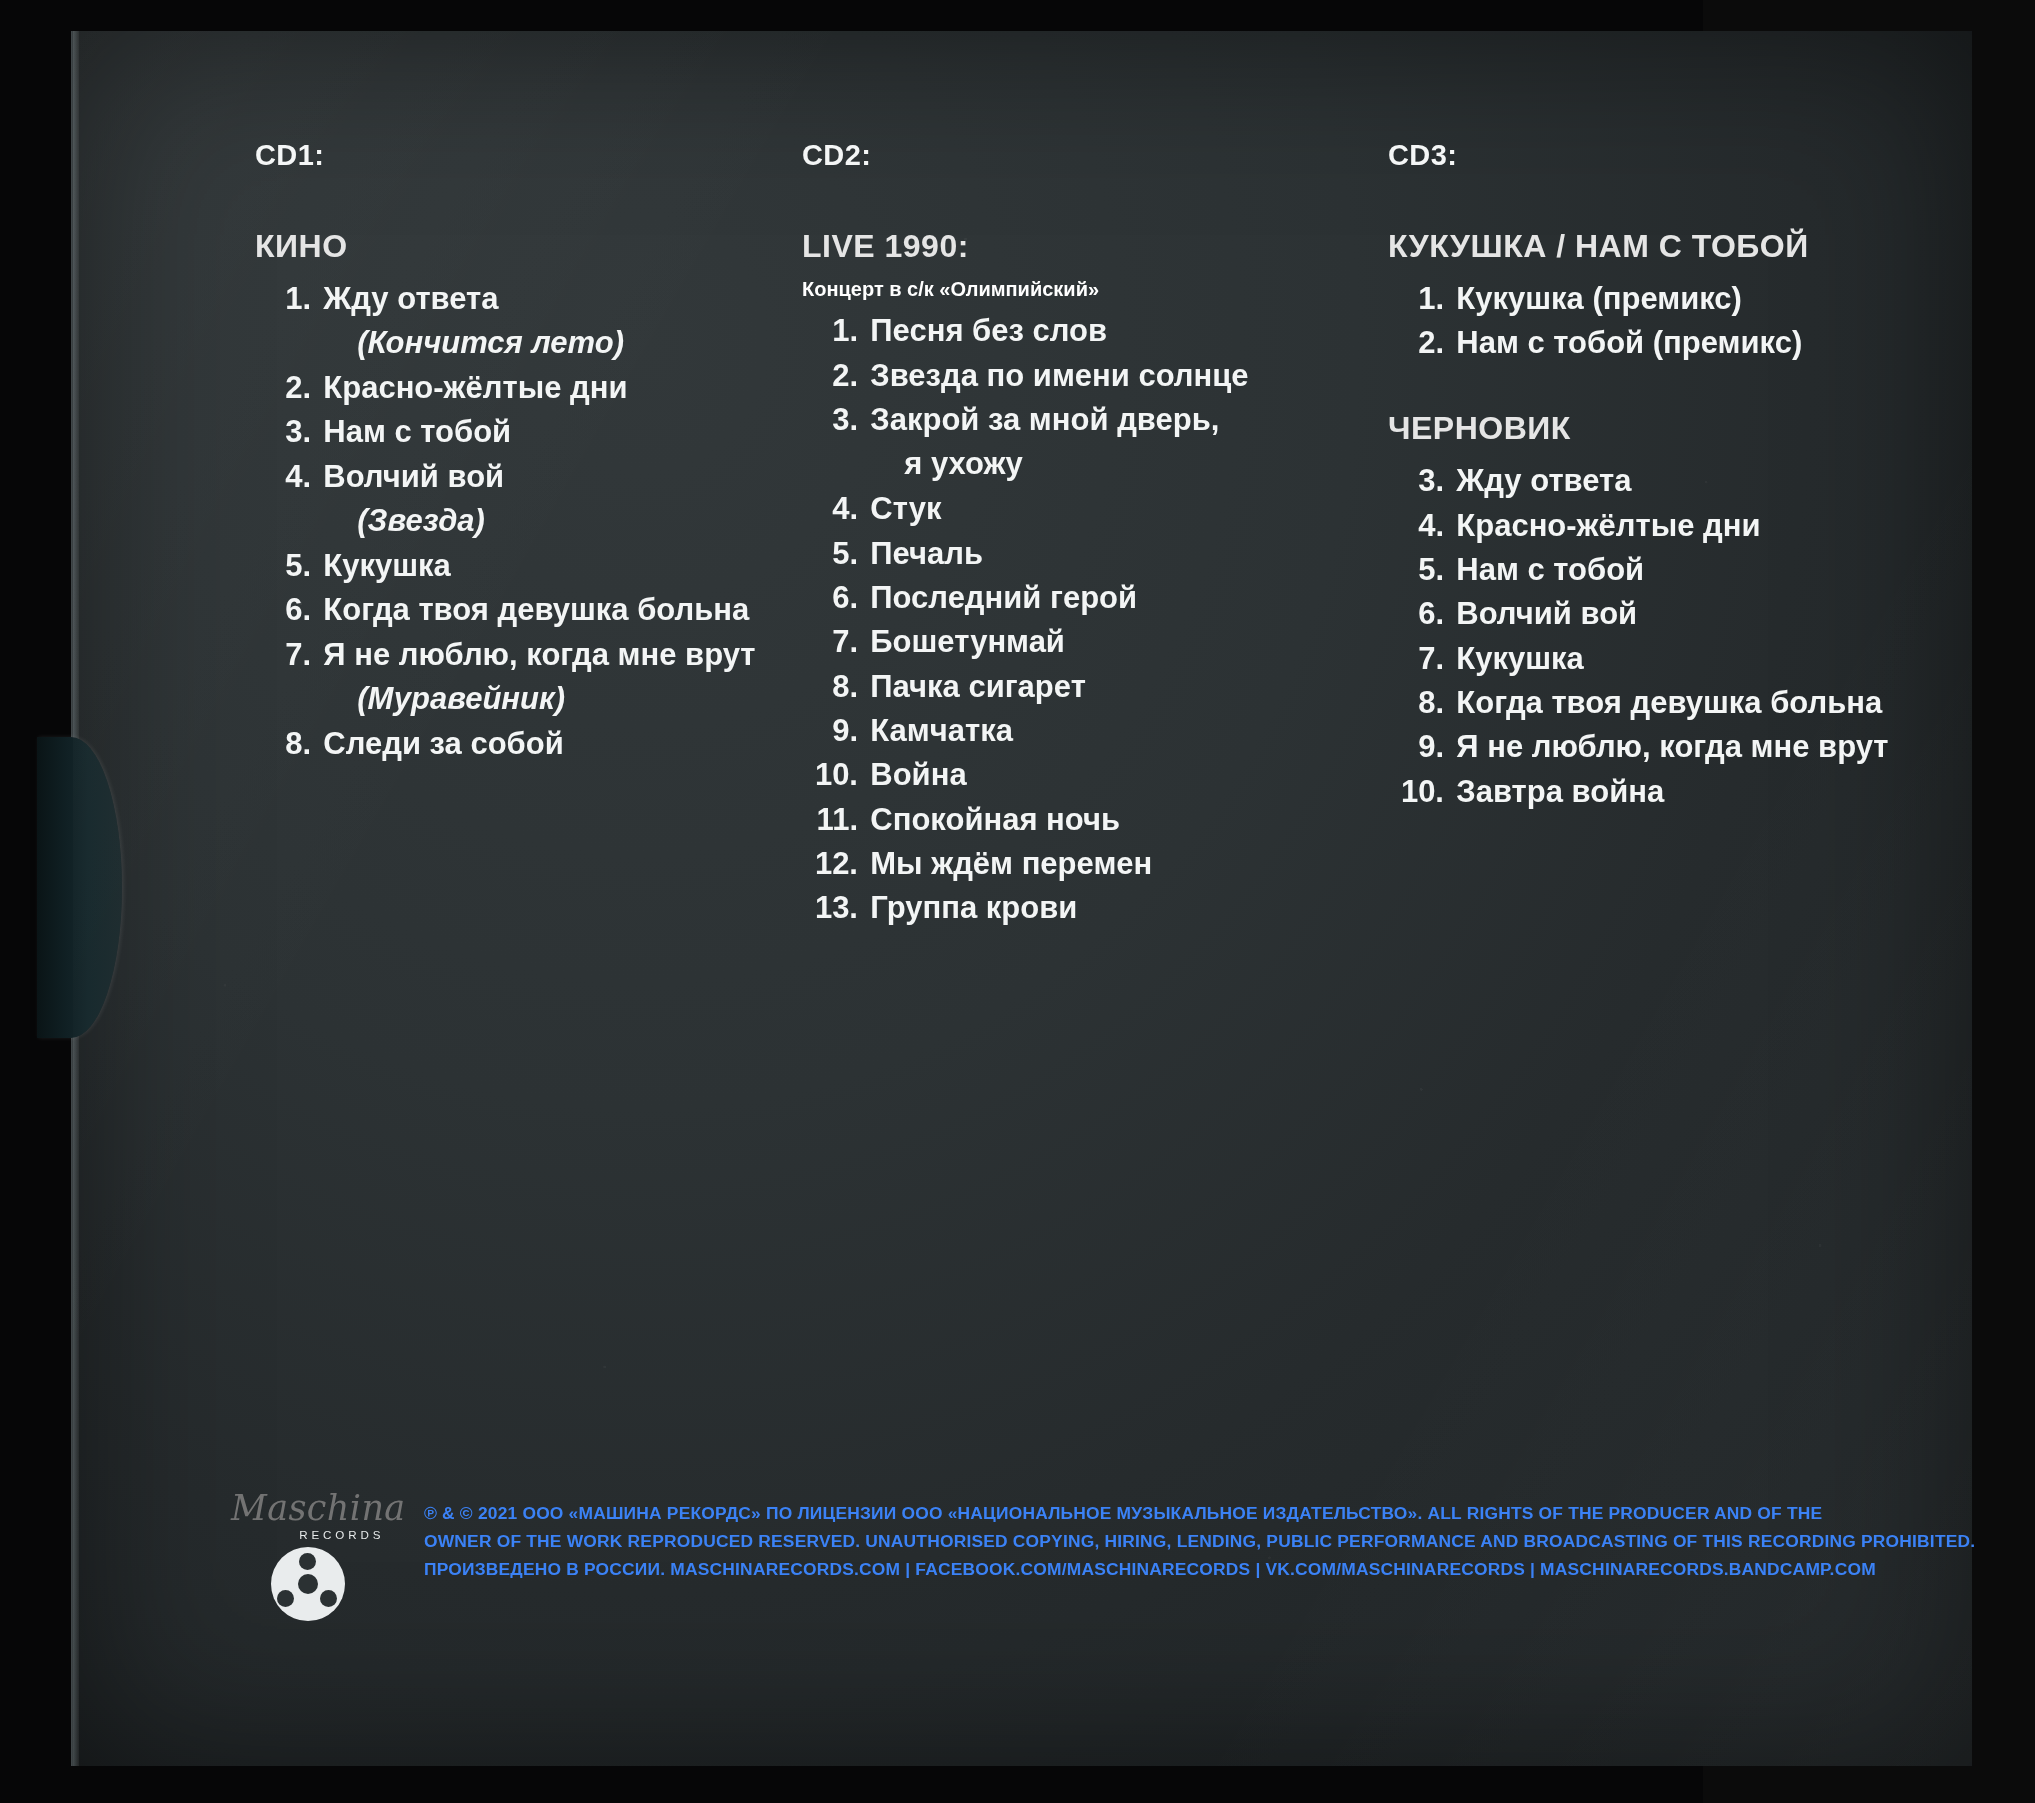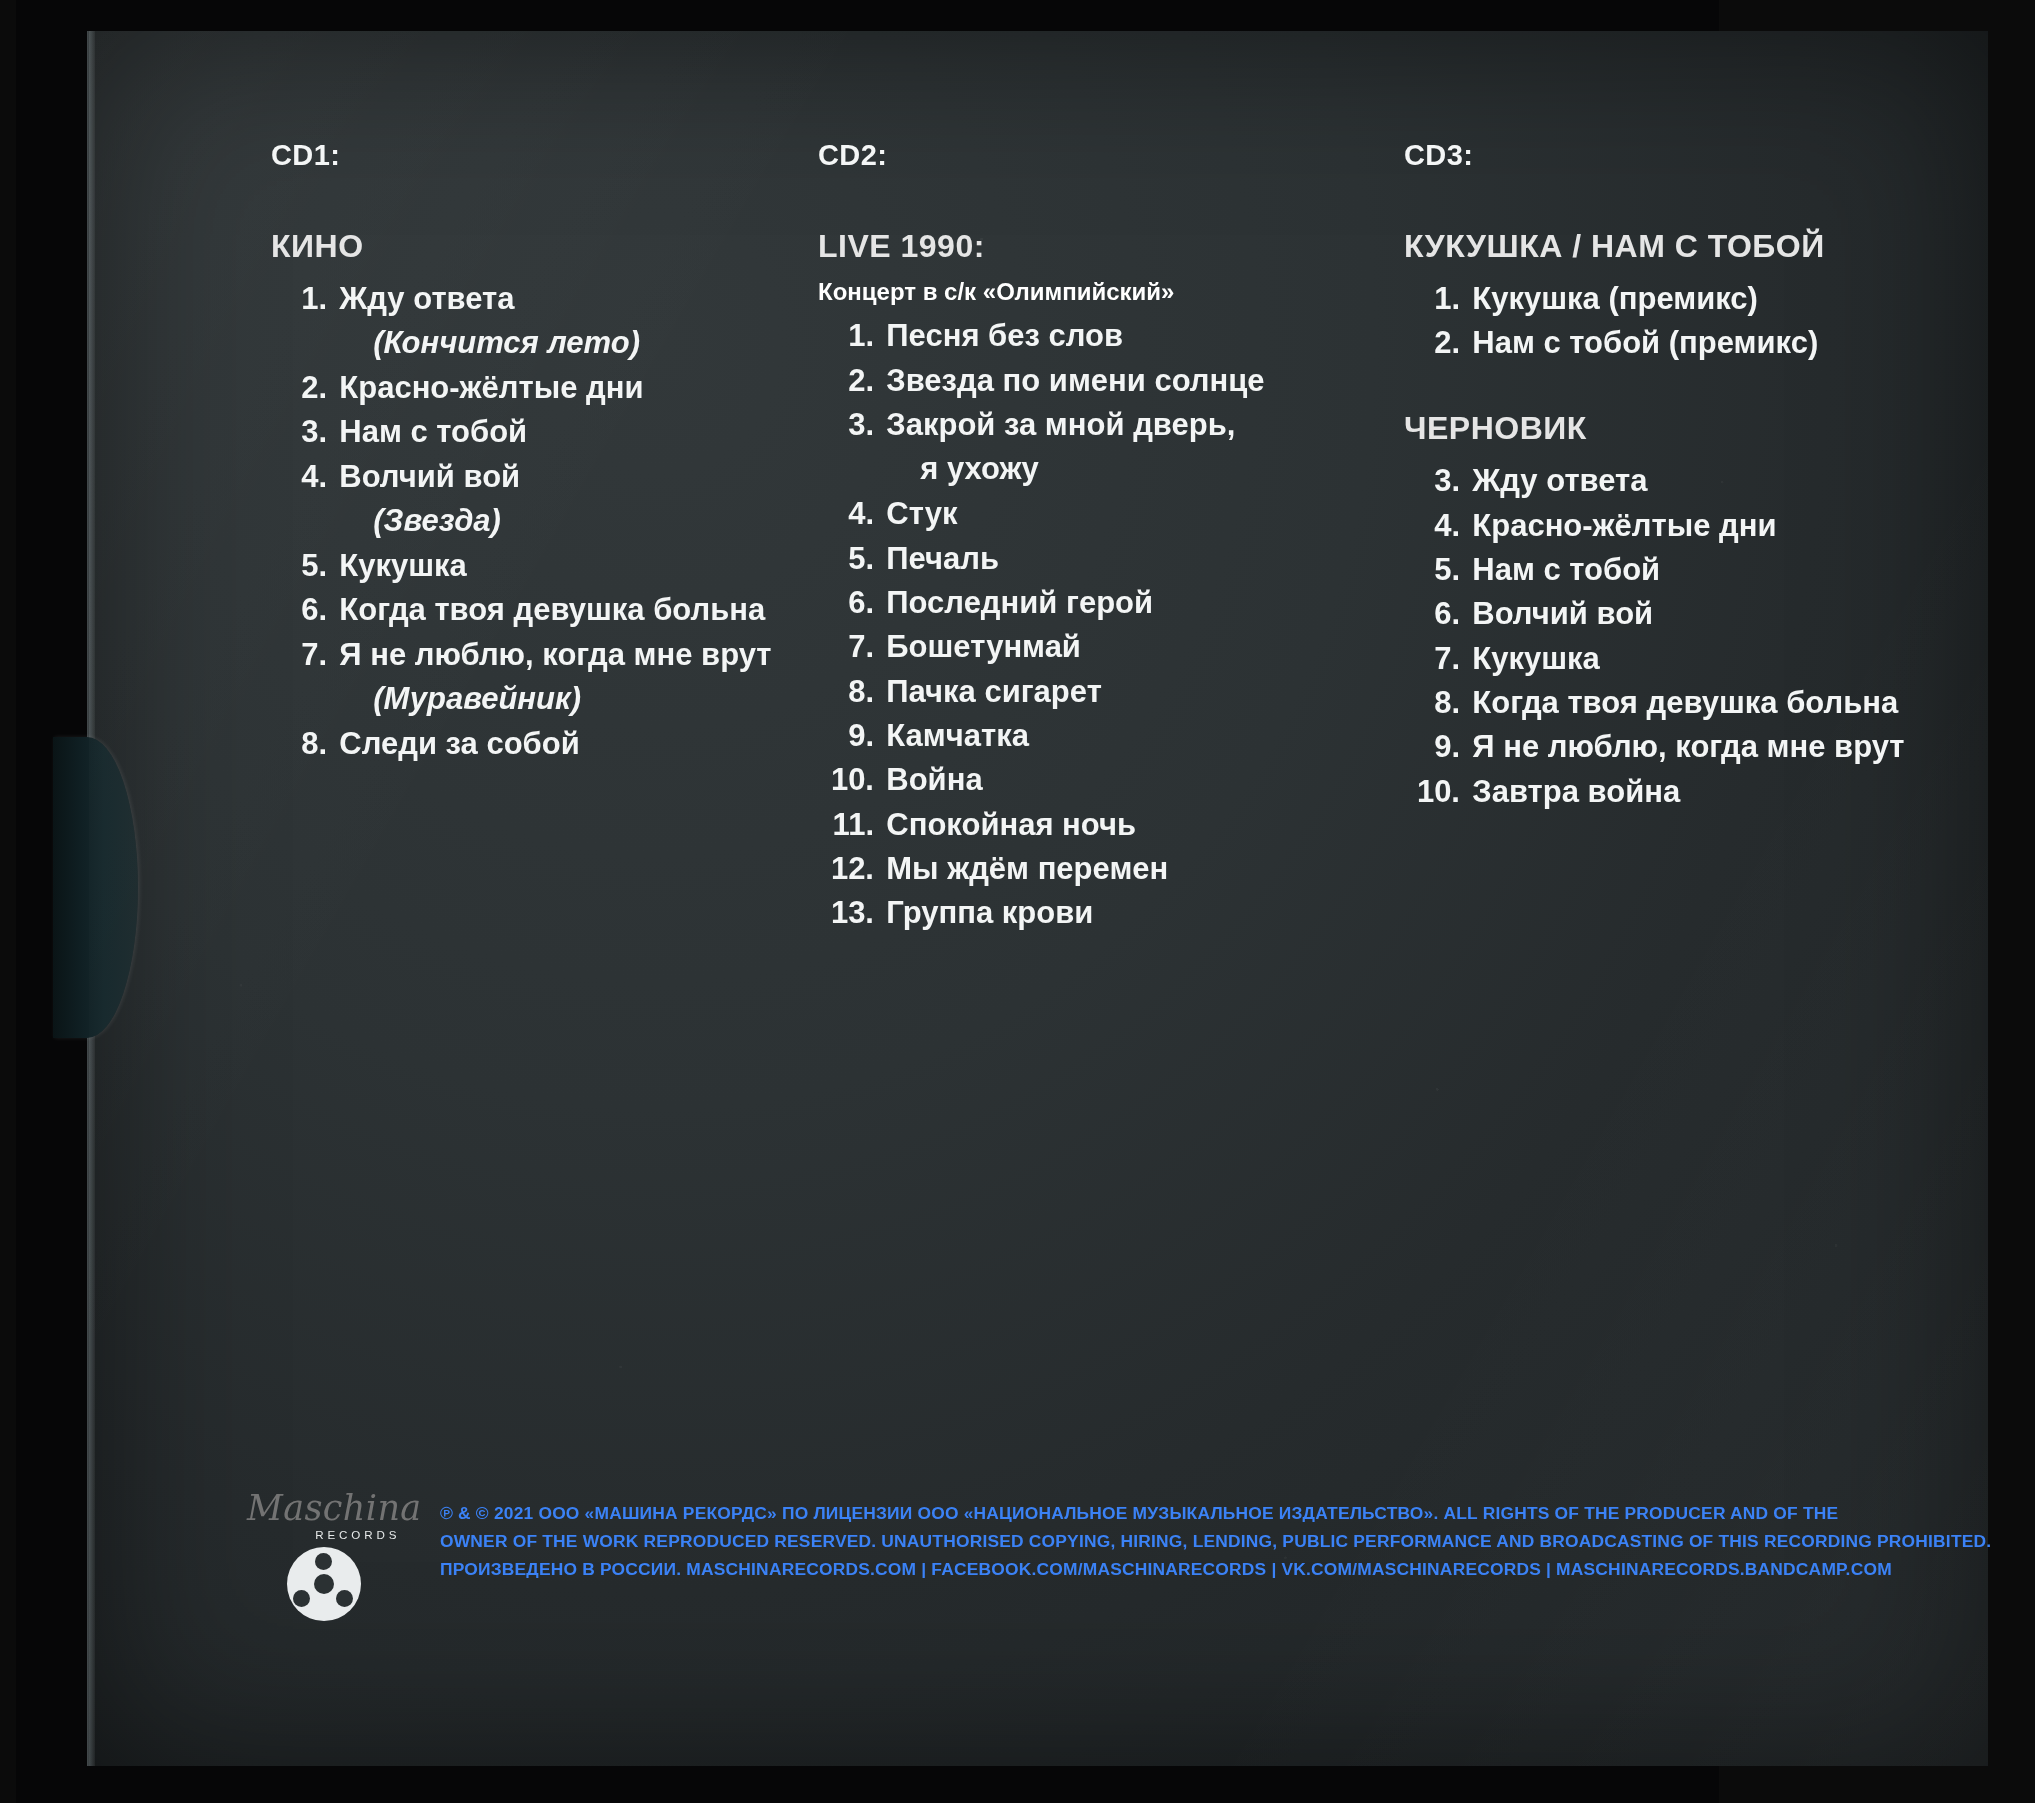--- a/index.html
+++ b/index.html
@@ -10,21 +10,21 @@
   body {
     width: 2035px;
     height: 1803px;
     overflow: hidden;
     font-family: "Liberation Sans", sans-serif;
   }
 
   
   .photo {
     position: absolute;
-    left: 16px; top: 0;
+    left: 0; top: 0;
     width: 1703px;
     height: 1803px;
     background: #060607;
   }
 
   
   .card {
     position: absolute;
     left: 73px;
     top: 31px;
@@ -106,21 +106,21 @@
   }
   .section-title {
     font-size: 32px;
     font-weight: bold;
     letter-spacing: 0.5px;
     color: #e5e5e5;
     margin: 0 0 10.8px 0;
     line-height: 1.25;
   }
   .section-subtitle {
-    font-size: 24px;
+    font-size: 20px;
     font-weight: bold;
     color: #ffffff;
     margin: 0 0 7.7px 0;
     line-height: 1.25;
   }
   .section-gap {
     height: 43px;
   }
   ul.tracks {
     list-style: none;

